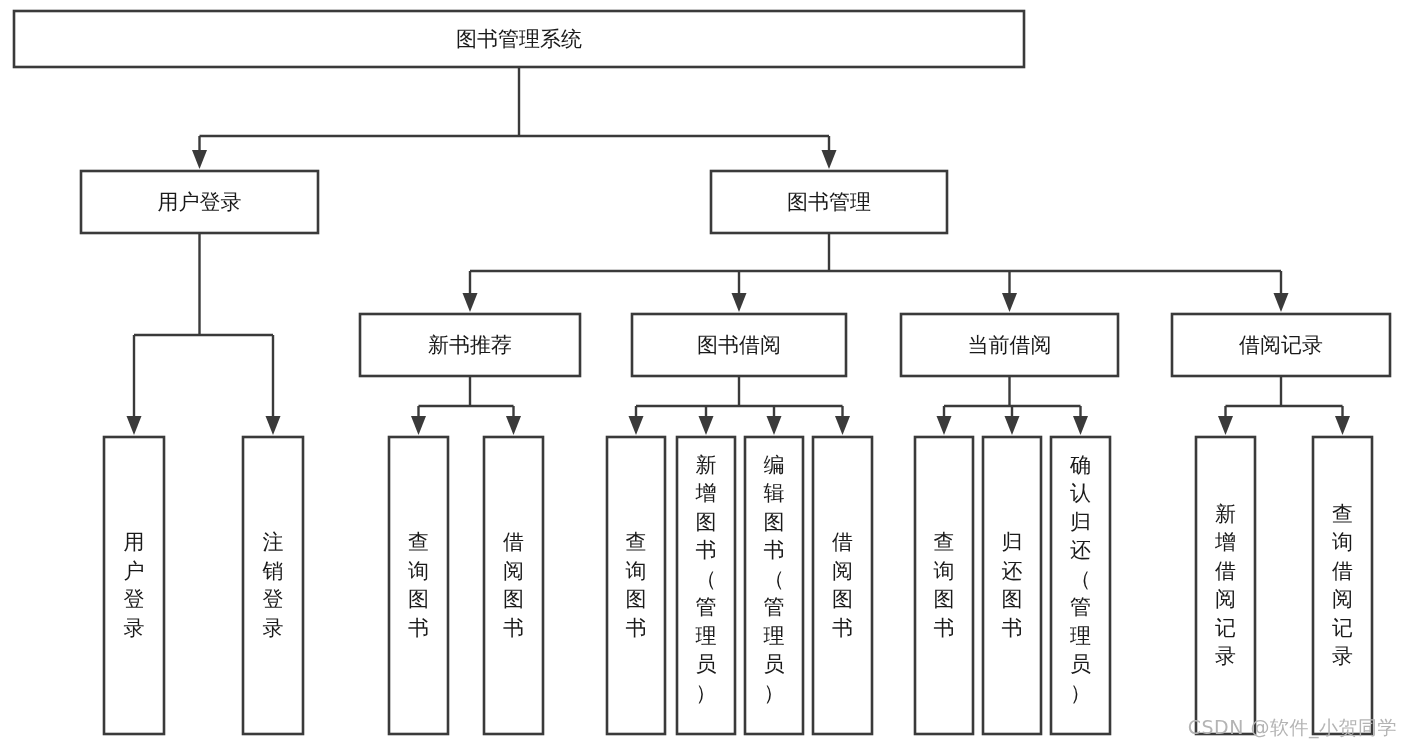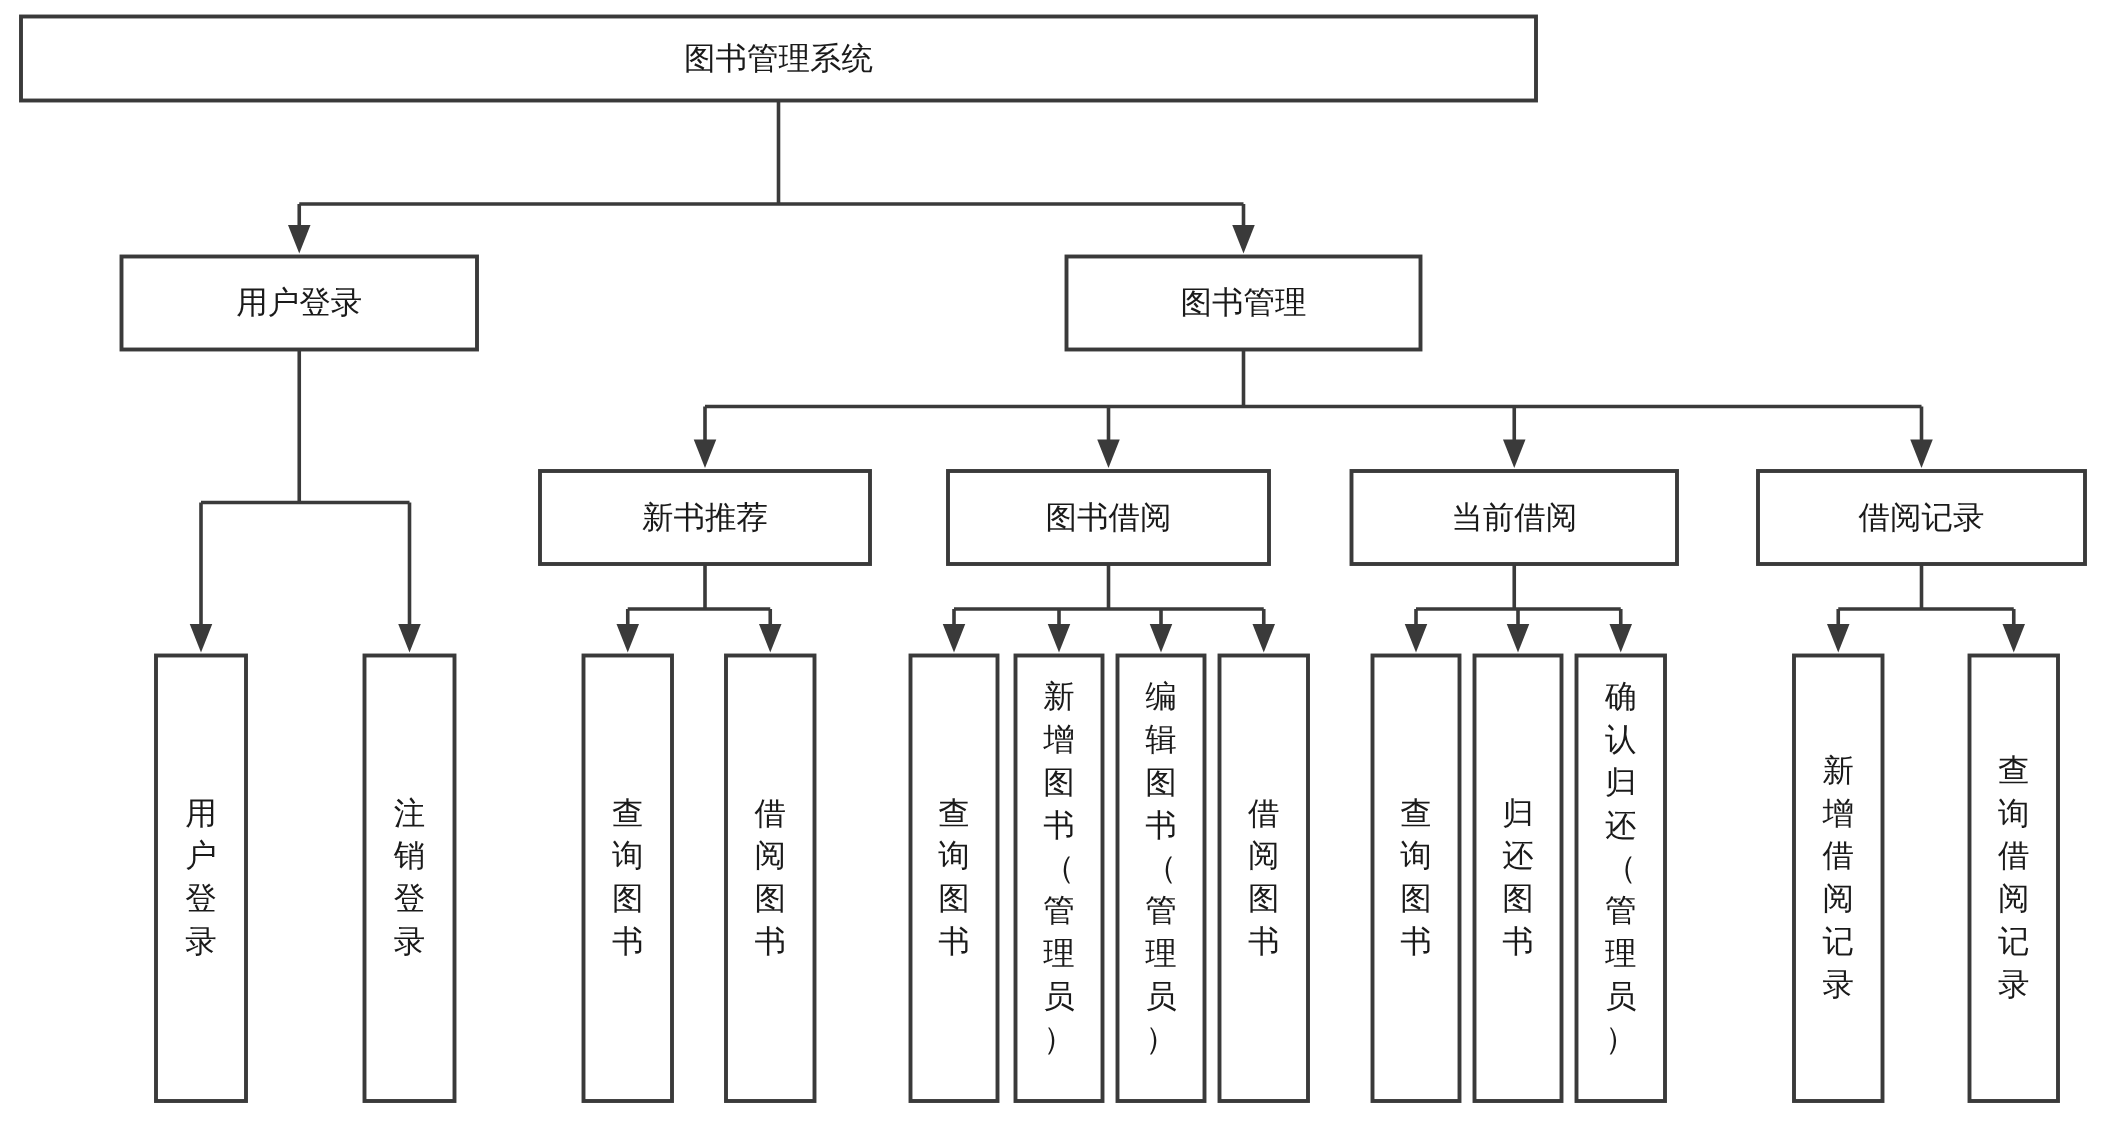--- a/index.html
+++ b/index.html
@@ -204,13 +204,14 @@
         <g>
           <rect x="1196" y="437" width="59" height="297" class="node-box"></rect>
           <text x="1225.5" y="520.52" class="node-label-v"><tspan x="1225.5" dy="0">新</tspan><tspan x="1225.5" dy="28.5">增</tspan><tspan x="1225.5" dy="28.5">借</tspan><tspan x="1225.5" dy="28.5">阅</tspan><tspan x="1225.5" dy="28.5">记</tspan><tspan x="1225.5" dy="28.5">录</tspan></text>
         </g>
         <g>
           <rect x="1313" y="437" width="59" height="297" class="node-box"></rect>
           <text x="1342.5" y="520.52" class="node-label-v"><tspan x="1342.5" dy="0">查</tspan><tspan x="1342.5" dy="28.5">询</tspan><tspan x="1342.5" dy="28.5">借</tspan><tspan x="1342.5" dy="28.5">阅</tspan><tspan x="1342.5" dy="28.5">记</tspan><tspan x="1342.5" dy="28.5">录</tspan></text>
         </g>
       </g>
   </svg>
+  <div class="watermark">CSDN @软件_小贺同学</div>
 </div>
 
 </body></html>

